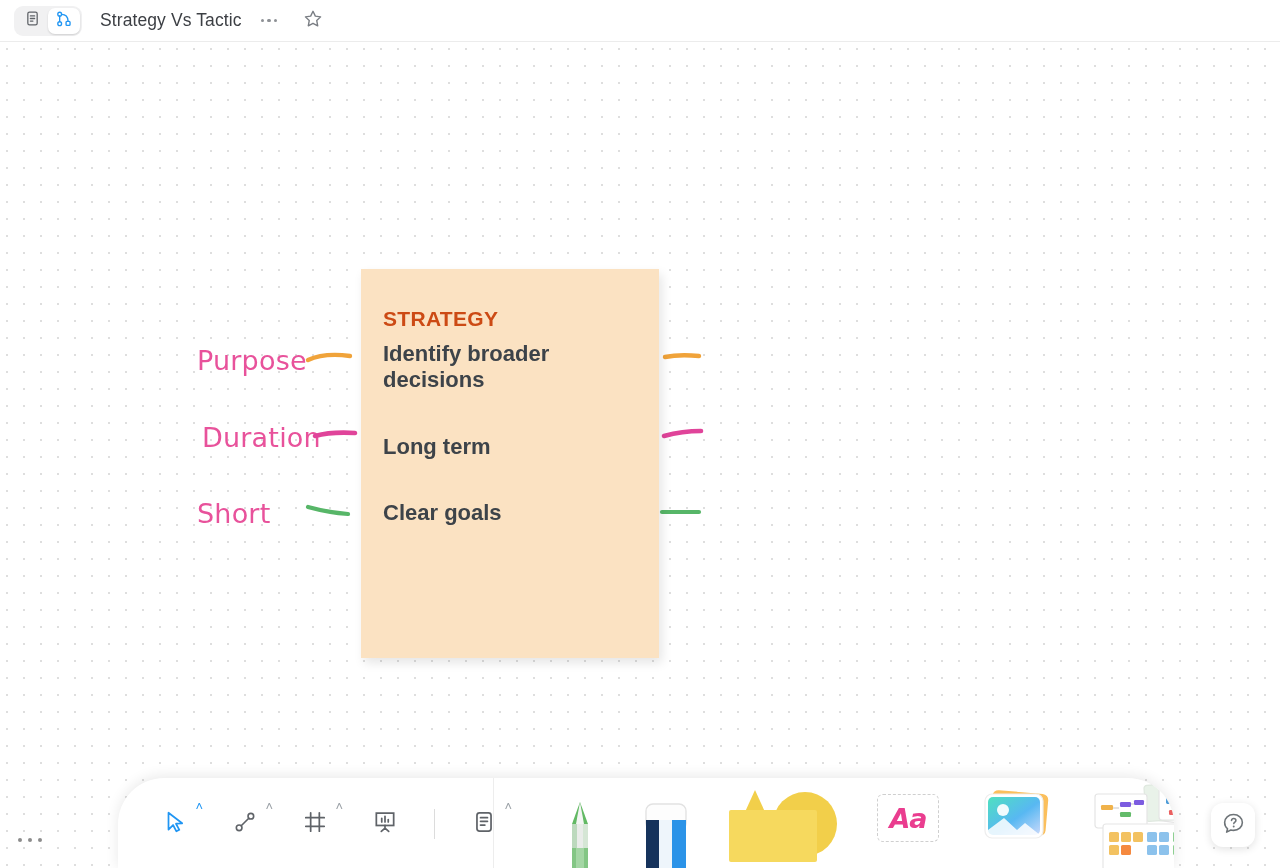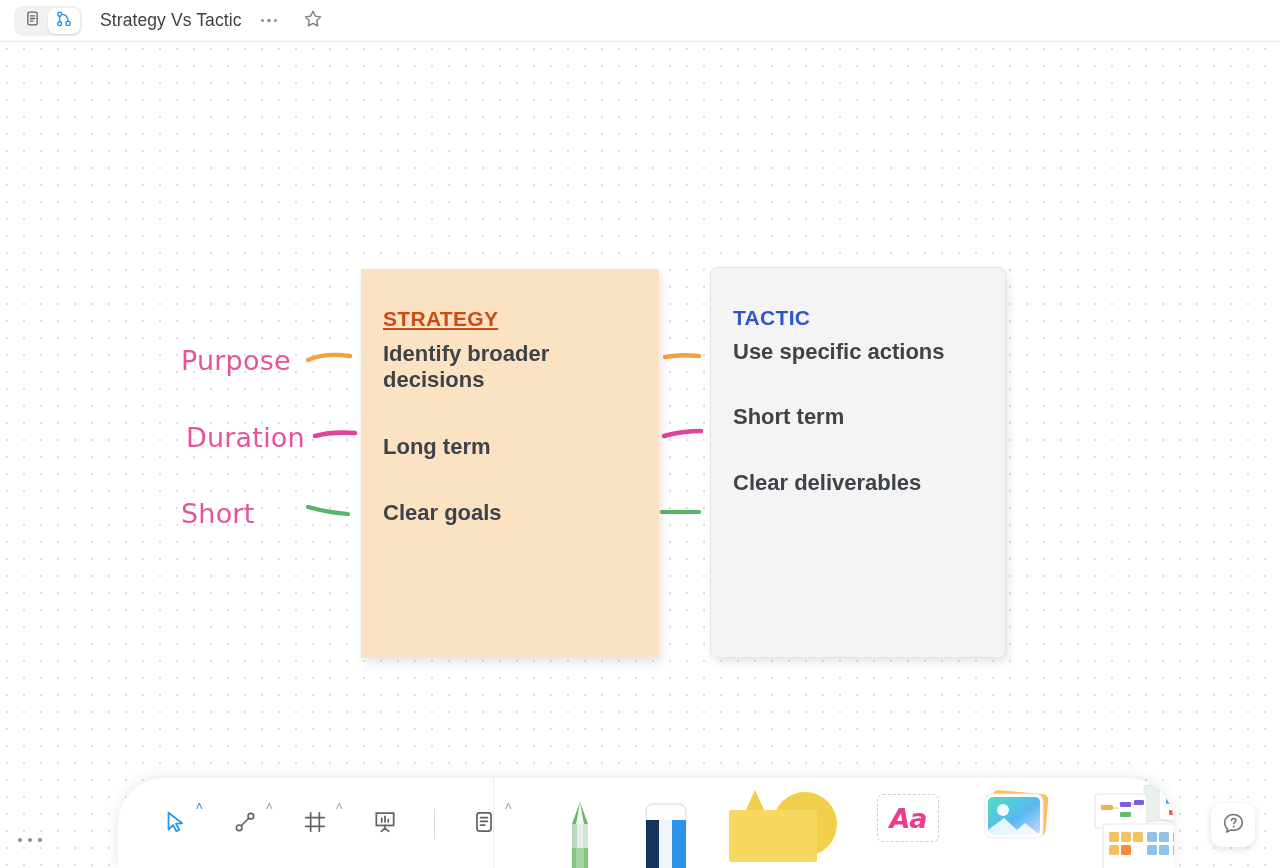--- a/index.html
+++ b/index.html
@@ -83,20 +83,21 @@
 
   
   .row-label {
     position: absolute;
     color: #e8529b;
     font-size: 27px;
     font-family: "DejaVu Sans", sans-serif;
     font-weight: 400;
     white-space: nowrap;
     letter-spacing: .2px;
+    margin-left: 16px;
   }
   .stroke { position: absolute; }
 
   
   .card {
     position: absolute;
     padding: 38px 22px 0 22px;
   }
   .card-strategy {
     left: 361px; top: 227px;
@@ -111,21 +112,21 @@
     border: 1px solid #e3e3e3;
     border-radius: 7px;
     box-shadow: 3px 5px 10px rgba(0,0,0,.09);
   }
   .card-title {
     font-size: 21px;
     font-weight: bold;
     letter-spacing: .3px;
     margin-bottom: 10px;
   }
-  .t-strategy { color: #cc4a14; text-decoration: underline; }
+  .t-strategy { color: #cc4a14; }
   .t-tactic  { color: #2f57cd; }
   .card-item {
     font-size: 22px;
     font-weight: bold;
     color: #3d4349;
     line-height: 1.2;
   }
   .card-strategy .card-item { margin-bottom: 40px; }
   .card-tactic  .card-item { margin-bottom: 39px; }
   .card-tactic .card-title { margin-bottom: 9px; }
@@ -264,26 +265,20 @@
       <path d="M3 8 C14 8, 28 8, 40 8" stroke="#57b668" stroke-width="4.2" fill="none" stroke-linecap="round"></path>
     </svg>
 
     <div class="card card-strategy">
       <div class="card-title t-strategy">STRATEGY</div>
       <div class="card-item">Identify broader decisions</div>
       <div class="card-item">Long term</div>
       <div class="card-item">Clear goals</div>
     </div>
 
-    <div class="card card-tactic">
-      <div class="card-title t-tactic">TACTIC</div>
-      <div class="card-item">Use specific actions</div>
-      <div class="card-item">Short term</div>
-      <div class="card-item">Clear deliverables</div>
-    </div>
   </div>
 
   <div class="dots-bl">
     <i></i>
     <i></i>
     <i></i>
   </div>
 
   <div class="toolbar">
     <div class="tb-section-div"></div>

